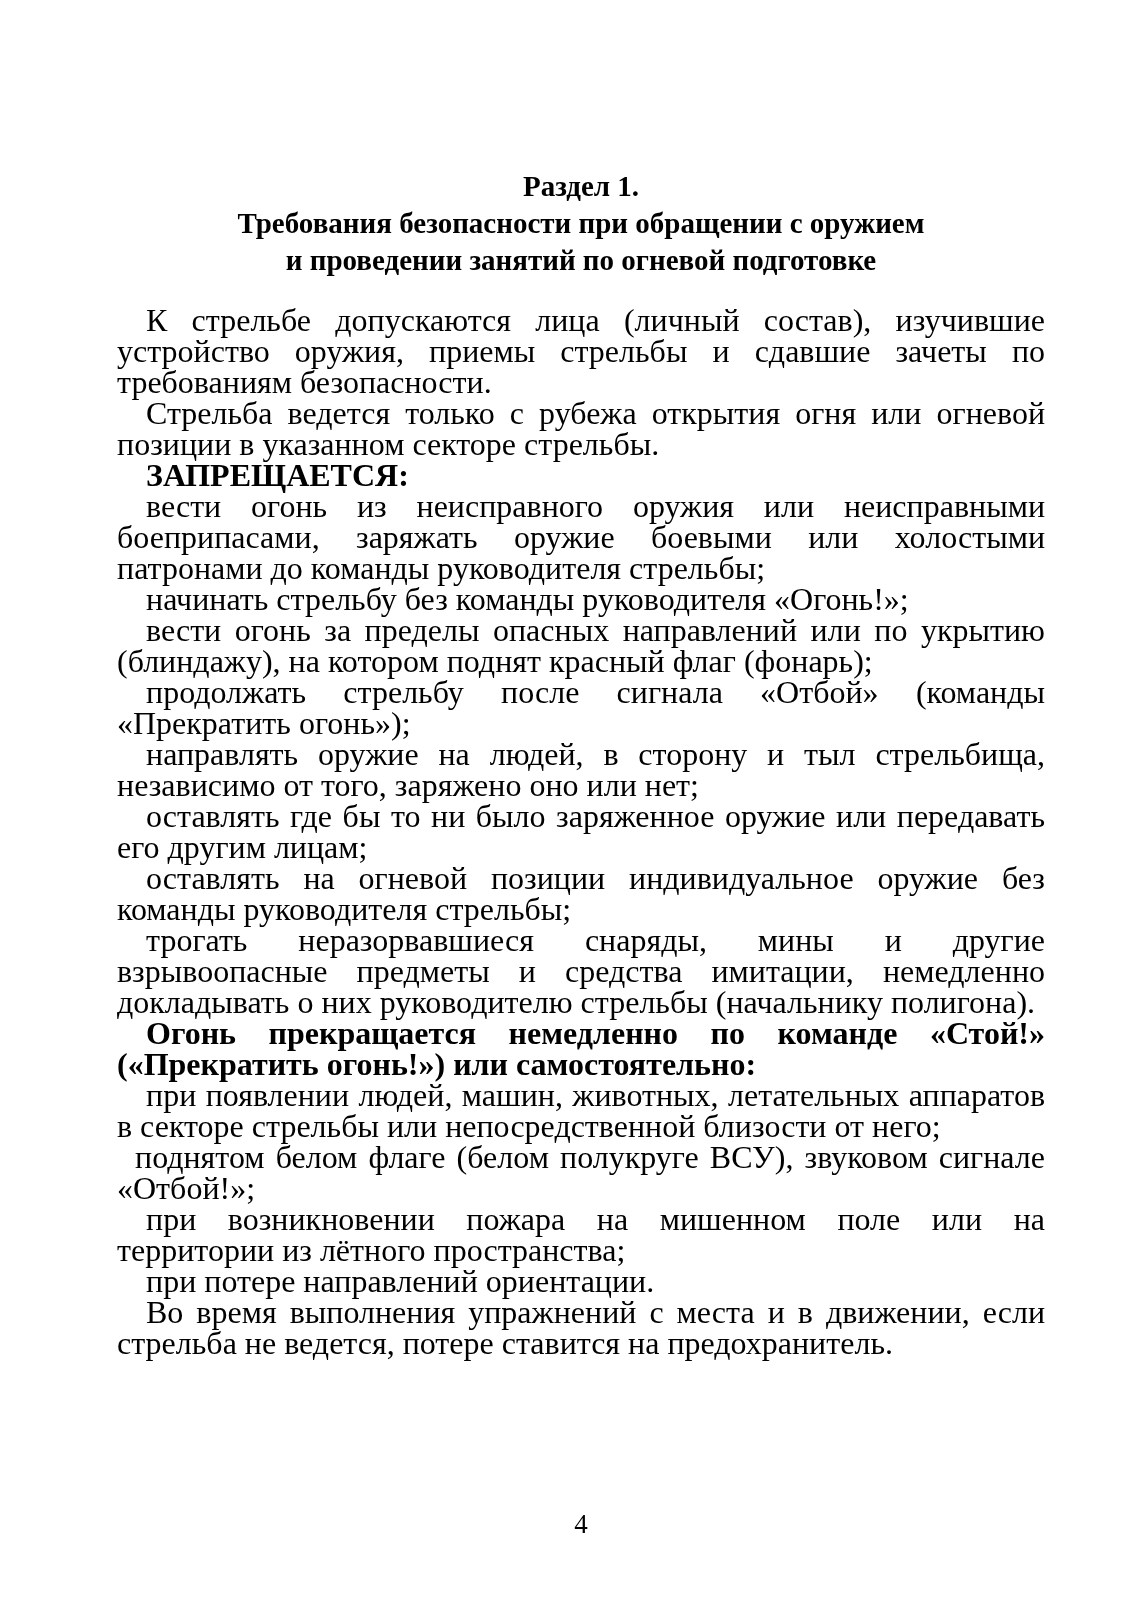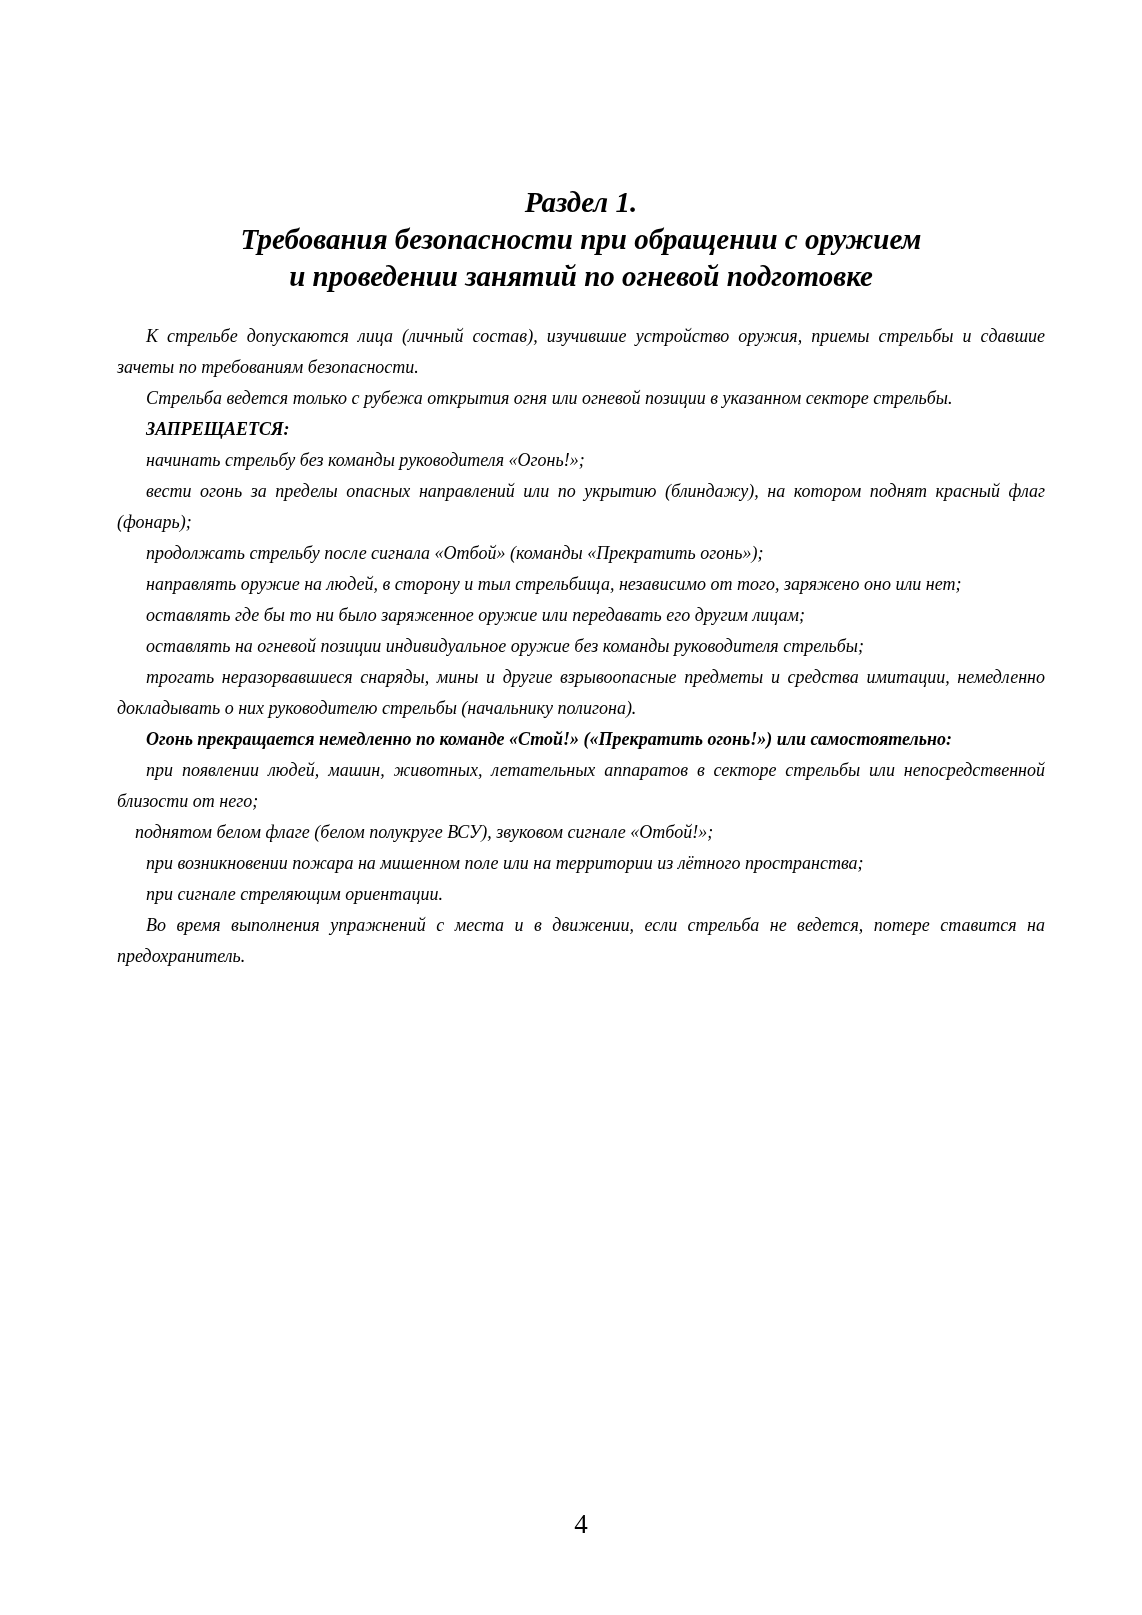--- a/index.html
+++ b/index.html
@@ -16,36 +16,35 @@
     overflow: hidden;
   }
   .page {
     position: absolute;
     inset: 0;
     background: #ffffff;
   }
   .content {
     position: absolute;
     left: 117px;
-    top: 184px;
+    top: 168px;
     width: 928px;
-    font-style: italic;
   }
   .title-block {
     text-align: center;
     font-weight: bold;
     font-size: 29px;
     line-height: 37px;
   }
   .title-block .heading-line {
     margin: 0;
   }
   .body-text {
     margin-top: 26px;
-    font-size: 18px;
+    font-size: 32px;
     line-height: 31px;
     text-align: justify;
   }
   .body-text p {
     margin: 0;
     text-indent: 29px;
   }
   .body-text p.b {
     font-weight: bold;
   }
@@ -71,30 +70,31 @@
     <div class="title-block">
       <div class="heading-line">Раздел 1.</div>
       <div class="heading-line">Требования безопасности при обращении с оружием</div>
       <div class="heading-line">и проведении занятий по огневой подготовке</div>
     </div>
 
     <div class="body-text">
       <p>К стрельбе допускаются лица (личный состав), изучившие устройство оружия, приемы стрельбы и сдавшие зачеты по требованиям безопасности.</p>
       <p>Стрельба ведется только с рубежа открытия огня или огневой позиции в указанном секторе стрельбы.</p>
       <p class="b">ЗАПРЕЩАЕТСЯ:</p>
+      <p>вести огонь из неисправного оружия или неисправными боеприпасами, заряжать оружие боевыми или холостыми патронами до команды руководителя стрельбы;</p>
       <p>начинать стрельбу без команды руководителя «Огонь!»;</p>
       <p>вести огонь за пределы опасных направлений или по укрытию (блиндажу), на котором поднят красный флаг (фонарь);</p>
       <p>продолжать стрельбу после сигнала «Отбой» (команды «Прекратить огонь»);</p>
       <p>направлять оружие на людей, в сторону и тыл стрельбища, независимо от того, заряжено оно или нет;</p>
       <p>оставлять где бы то ни было заряженное оружие или передавать его другим лицам;</p>
       <p>оставлять на огневой позиции индивидуальное оружие без команды руководителя стрельбы;</p>
       <p>трогать неразорвавшиеся снаряды, мины и другие взрывоопасные предметы и средства имитации, немедленно докладывать о них руководителю стрельбы (начальнику полигона).</p>
       <p class="b">Огонь прекращается немедленно по команде «Стой!» («Прекратить огонь!») или самостоятельно:</p>
       <p>при появлении людей, машин, животных, летательных аппаратов в секторе стрельбы или непосредственной близости от него;</p>
       <p class="ind-sm">поднятом белом флаге (белом полукруге ВСУ), звуковом сигнале «Отбой!»;</p>
       <p>при возникновении пожара на мишенном поле или на территории из лётного пространства;</p>
-      <p>при сигнале стреляющим ориентации.</p>
+      <p>при потере направлений ориентации.</p>
       <p>Во время выполнения упражнений с места и в движении, если стрельба не ведется, потере ставится на предохранитель.</p>
     </div>
   </div>
 
   <div class="page-number">4</div>
 </div>
 
 </body></html>

